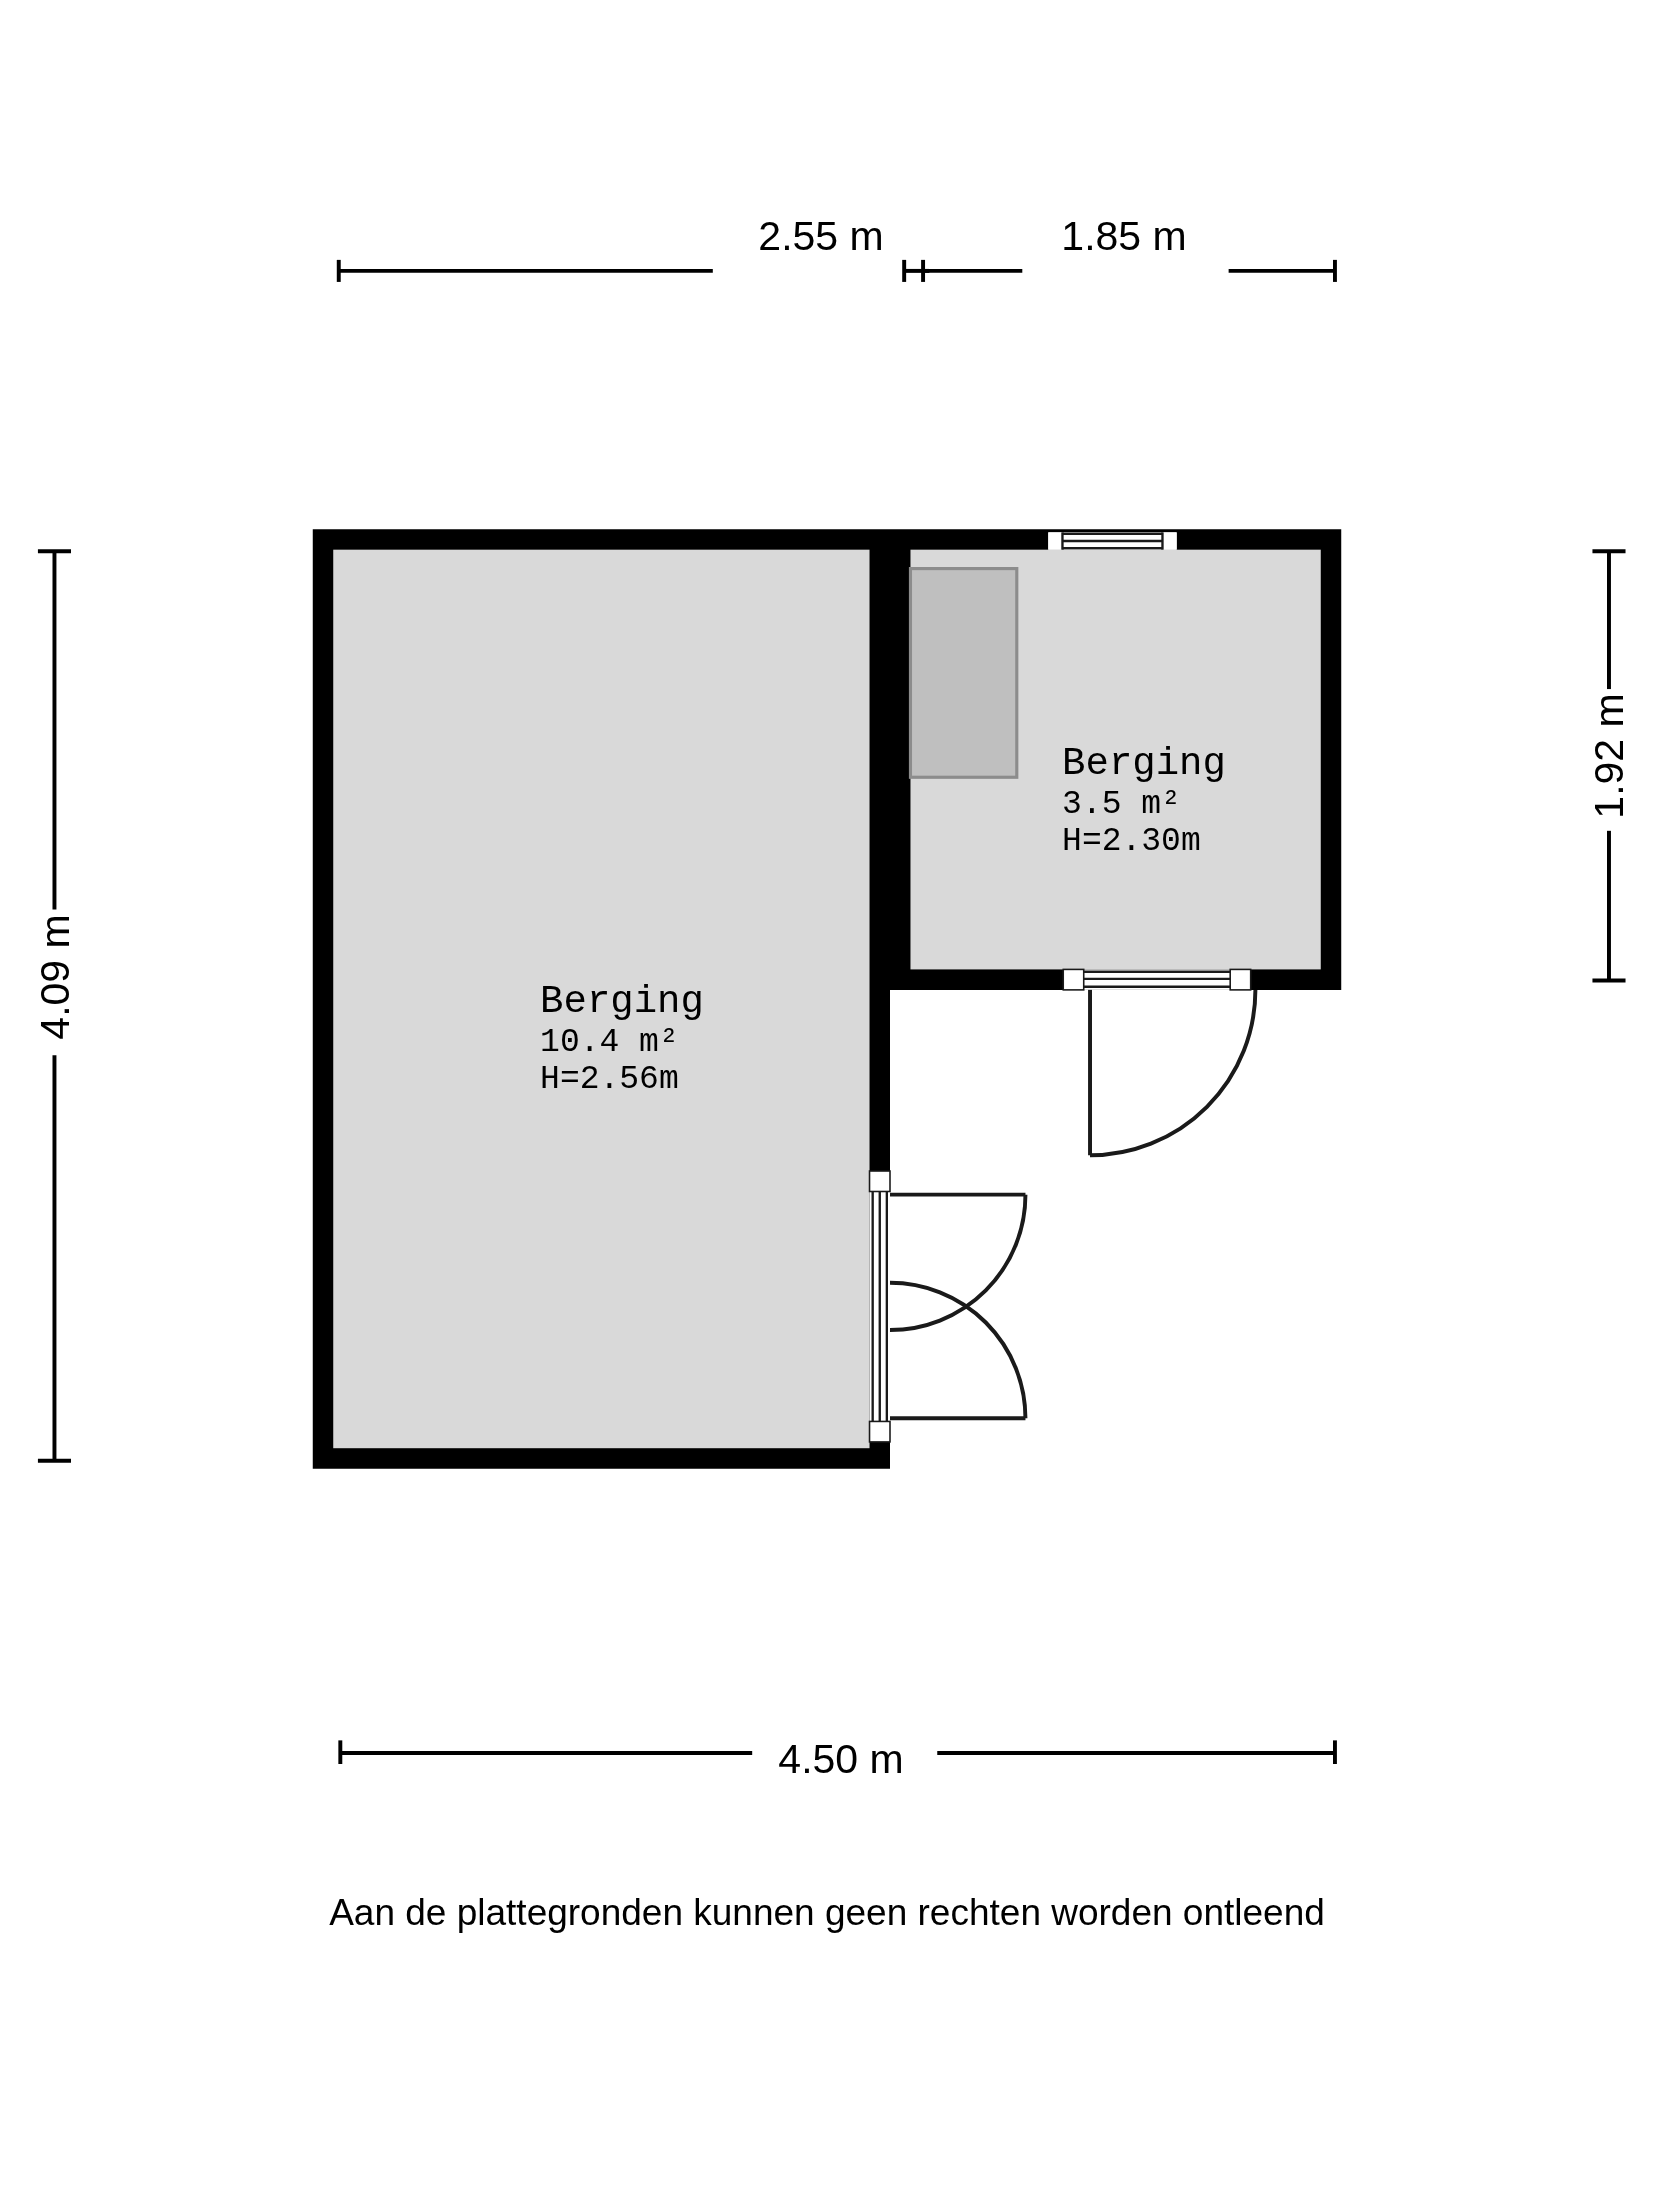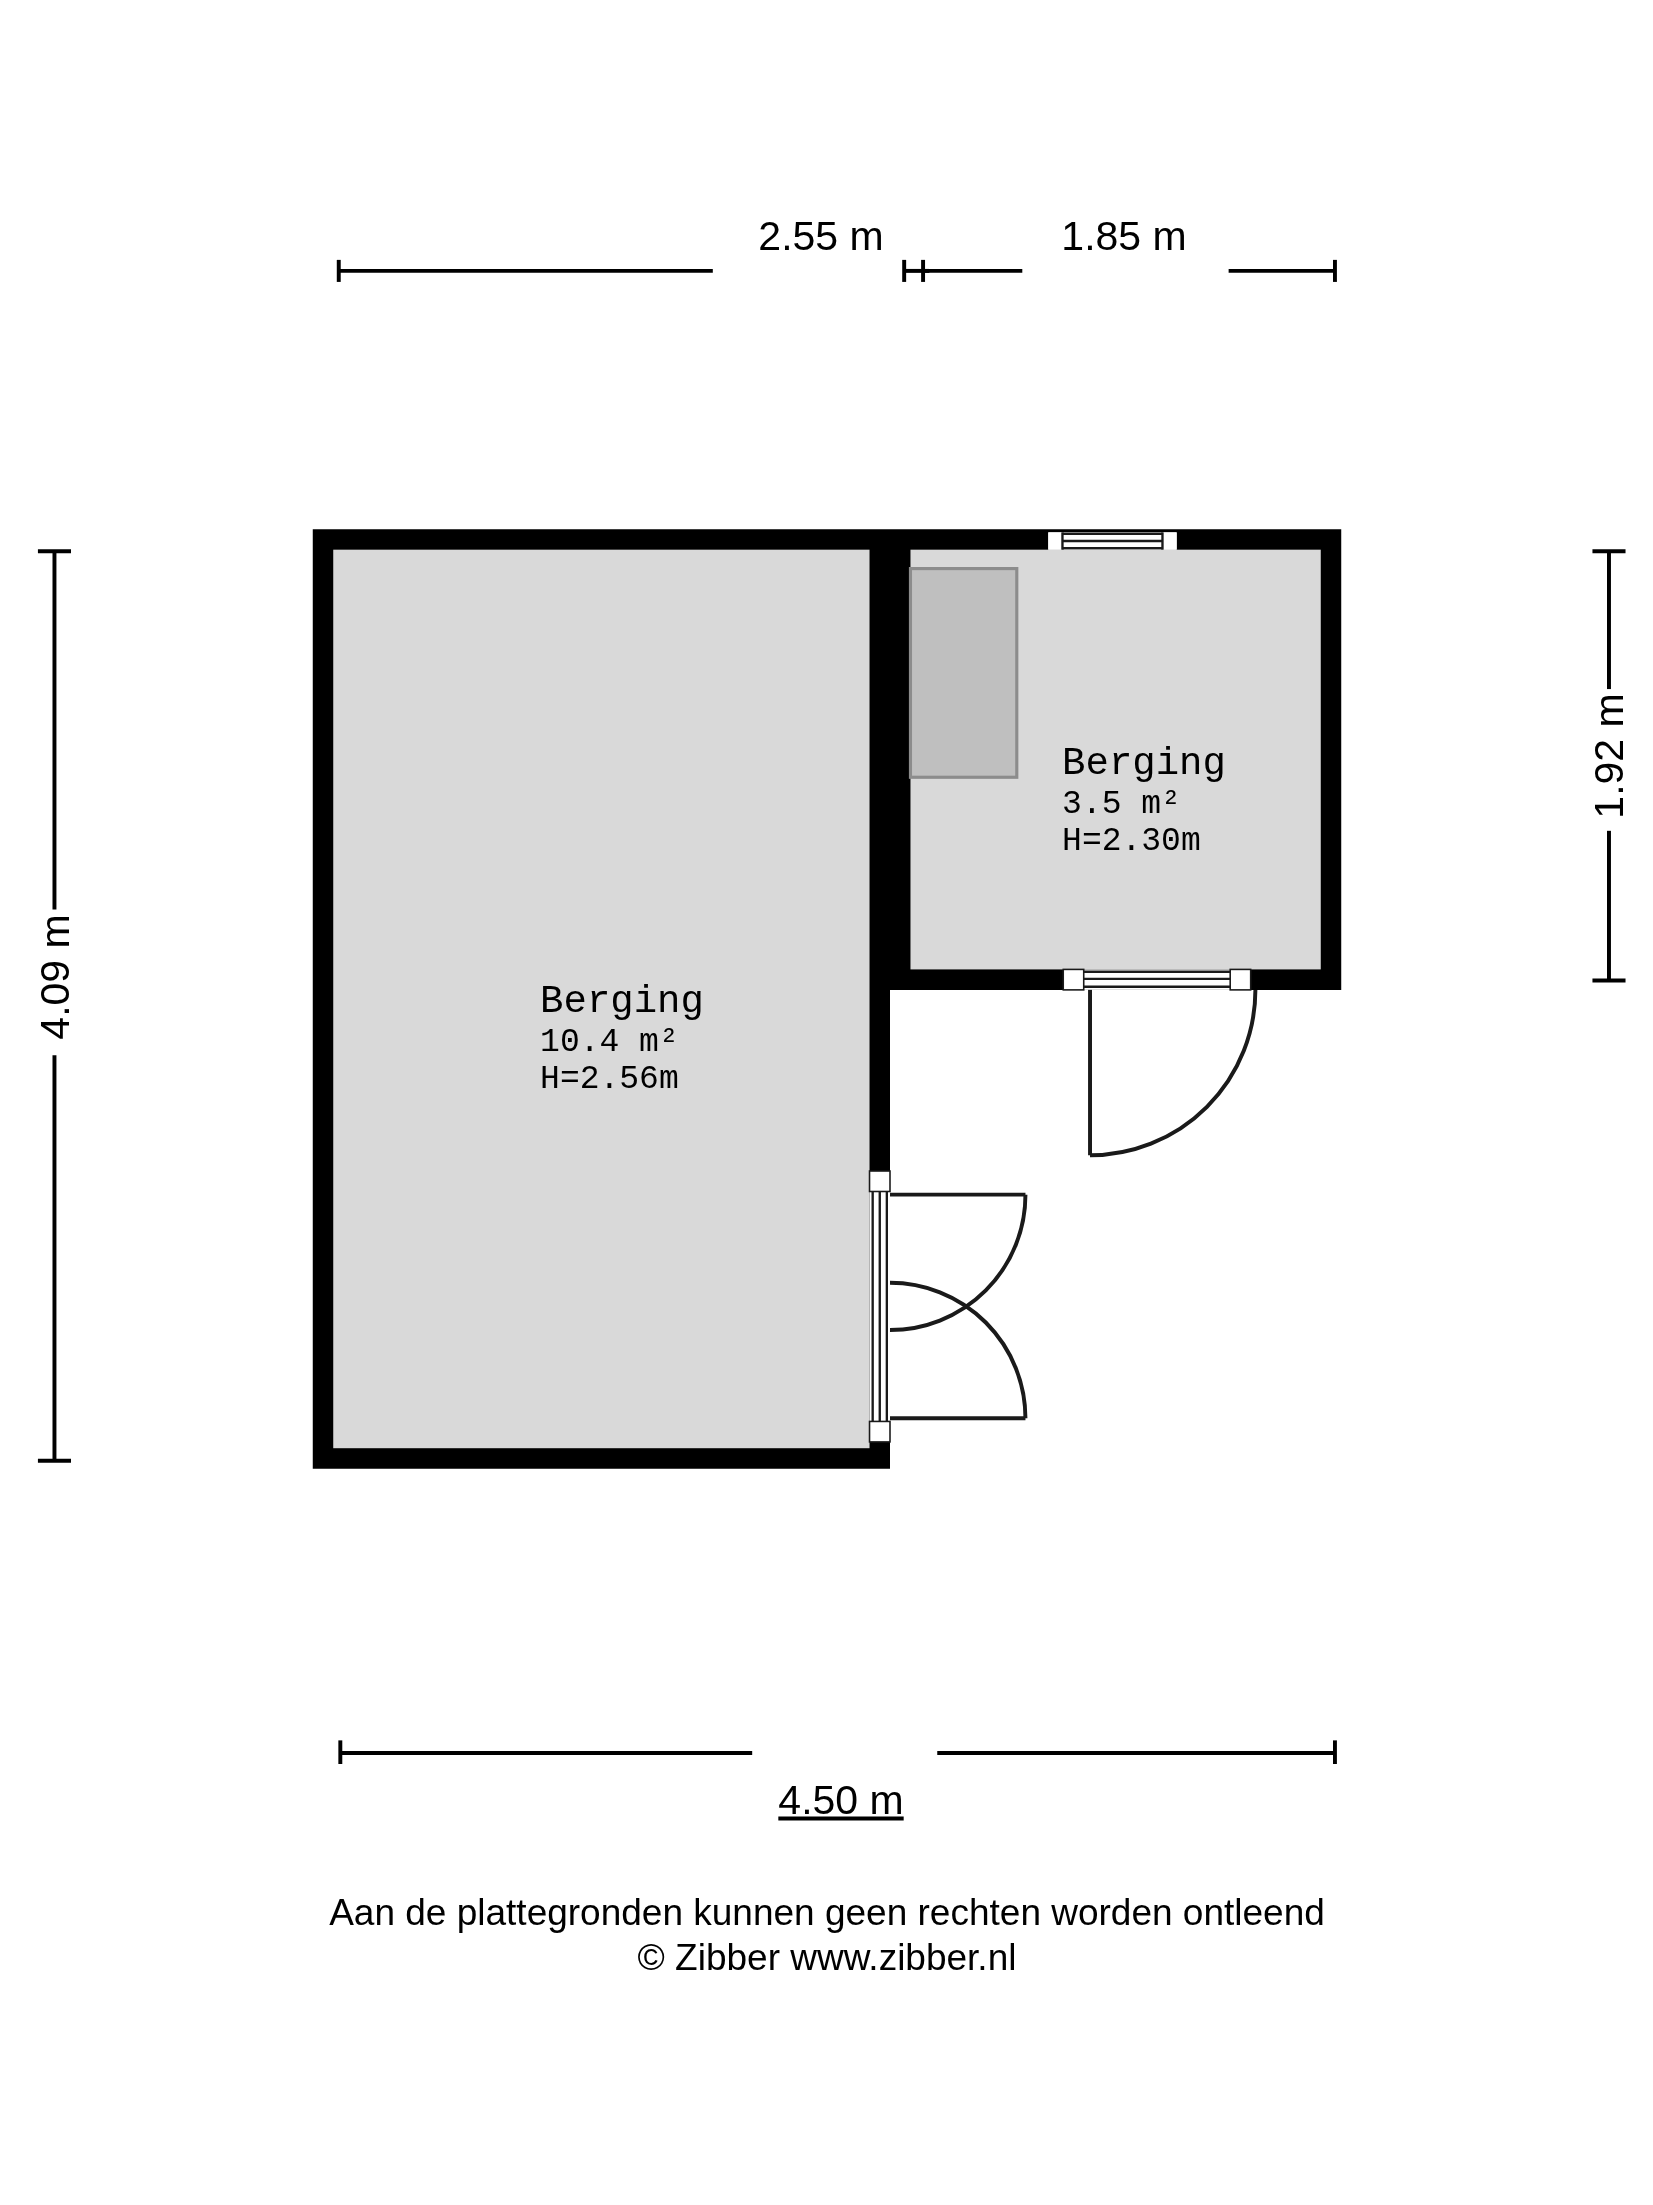--- a/index.html
+++ b/index.html
@@ -36,21 +36,21 @@
     position: absolute;
     font-size: 41px;
     font-weight: 400;
     color: #000;
     white-space: nowrap;
     line-height: 1;
     font-family: "Liberation Sans", sans-serif;
   }
   #dim-top-left-label  { left: 821px; top: 236px; transform: translate(-50%, -50%); }
   #dim-top-right-label { left: 1124px; top: 236px; transform: translate(-50%, -50%); }
-  #dim-bottom-label    { left: 841px; top: 1800px; transform: translate(-50%, -50%); text-decoration: underline; }
+  #dim-bottom-label    { left: 841px; top: 1759px; transform: translate(-50%, -50%); }
   #dim-left-label {
     left: 55px; top: 977px;
     transform: translate(-50%, -50%) rotate(-90deg);
     transform-origin: center center;
   }
   #dim-right-label {
     left: 1609px; top: 756px;
     transform: translate(-50%, -50%) rotate(-90deg);
     transform-origin: center center;
   }
@@ -229,17 +229,16 @@
   </div>
 
   <div class="room-label" id="room-label-berging-small">
     <span class="rl-name">Berging</span>
     <span class="rl-area">3.5 m²</span>
     <span class="rl-height">H=2.30m</span>
   </div>
 
   <div id="footer-block">
     <span id="footer-disclaimer">Aan de plattegronden kunnen geen rechten worden ontleend</span>
-    <span id="footer-copyright">© Zibber www.zibber.nl</span>
   </div>
 
 </div>
 
 
 </body></html>

